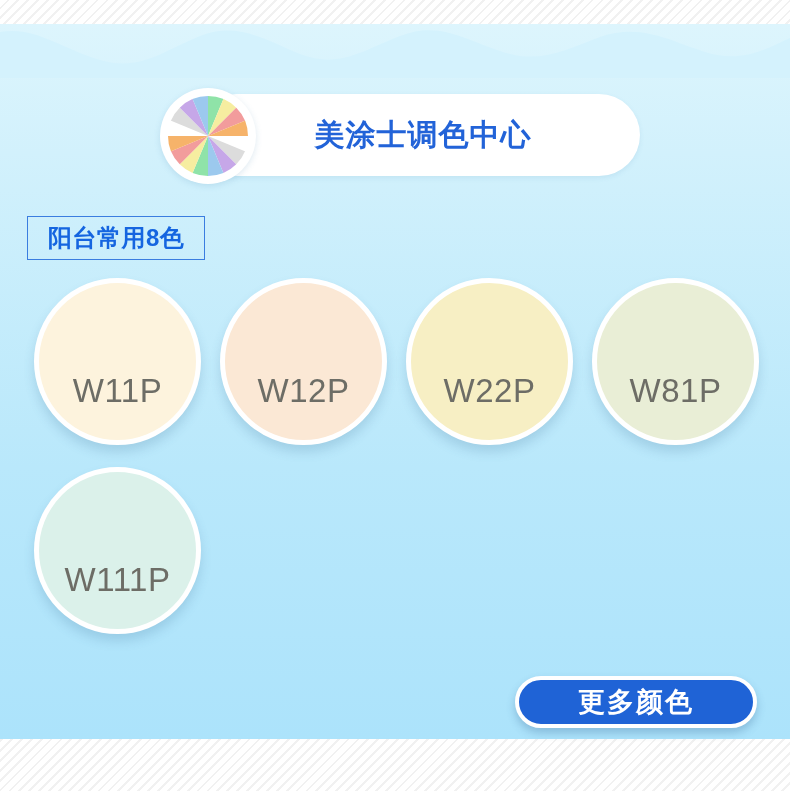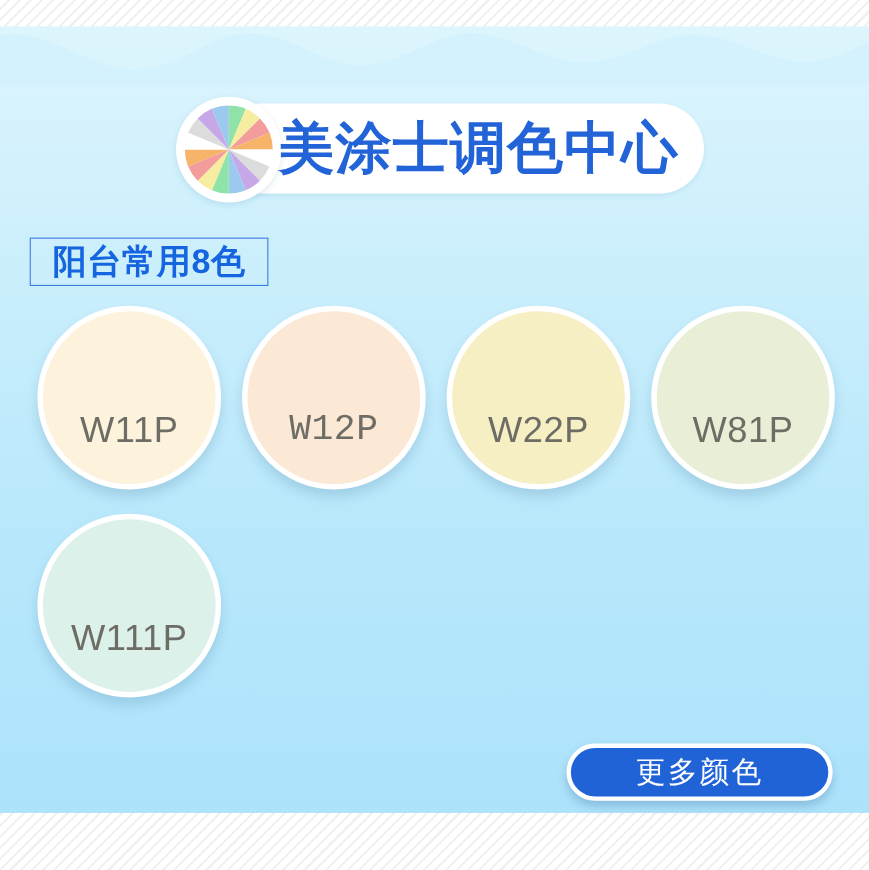--- a/index.html
+++ b/index.html
@@ -43,24 +43,24 @@
   .header-pill{
     position:absolute;
     left:36px; top:6px;
     width:444px; height:82px;
     background:#ffffff;
     border-radius:41px;
     box-shadow:0 2px 5px rgba(80,140,180,.12);
   }
   .header-title{
     position:absolute;
-    left:110px; top:6px;
+    left:98px; top:6px;
     width:330px; height:82px;
     display:flex; align-items:center; justify-content:center;
-    font-size:51px;
+    font-size:30px;
     font-weight:bold;
     color:#2263d8;
     letter-spacing:1px;
     white-space:nowrap;
   }
   .wheel{
     position:absolute;
     left:0; top:0;
     width:96px;height:96px;
     border-radius:50%;
@@ -73,21 +73,21 @@
   
   .badge{
     position:absolute;
     left:27px; top:216px;
     height:44px;
     box-sizing:border-box;
     padding:0 20px;
     display:flex;align-items:center;justify-content:center;
     border:1px solid #3a7de0;
     color:#1565e0;
-    font-size:31px;
+    font-size:24px;
     font-weight:bold;
     letter-spacing:.5px;
     white-space:nowrap;
   }
 
   
   .grid{
     position:absolute;
     left:34px; top:278px;
     width:730px;
@@ -123,21 +123,21 @@
     position:absolute;
     left:515px; top:676px;
     width:242px; height:52px;
     box-sizing:border-box;
     border-radius:26px;
     background:#1f63d6;
     border:4px solid #ffffff;
     display:flex;align-items:center;justify-content:center;
     color:#ffffff;
     font-size:27px;
-    font-weight:normal;
+    font-weight:bold;
     letter-spacing:2px;
     box-shadow:0 5px 9px rgba(50,100,150,.30);
     cursor:pointer;
     white-space:nowrap;
   }
 </style>
 </head>
 <body>
 
 <div class="page">
@@ -178,21 +178,21 @@
     <div class="header-title">美涂士调色中心</div>
   </div>
 
   <div class="badge">阳台常用8色</div>
 
   <div class="grid">
     <div class="row">
       <div class="swatch" style="background: rgb(253, 243, 221);">
         <span class="swatch-label">W11P</span>
       </div>
-      <div class="swatch" style="background: rgb(251, 232, 213); font-family: Liberation Mono, monospace;">
+      <div class="swatch" style="background: rgb(251, 232, 213);">
         <span class="swatch-label">W12P</span>
       </div>
       <div class="swatch" style="background: rgb(247, 239, 196);">
         <span class="swatch-label">W22P</span>
       </div>
       <div class="swatch" style="background: rgb(233, 238, 214);">
         <span class="swatch-label">W81P</span>
       </div>
     </div>
     <div class="row">

